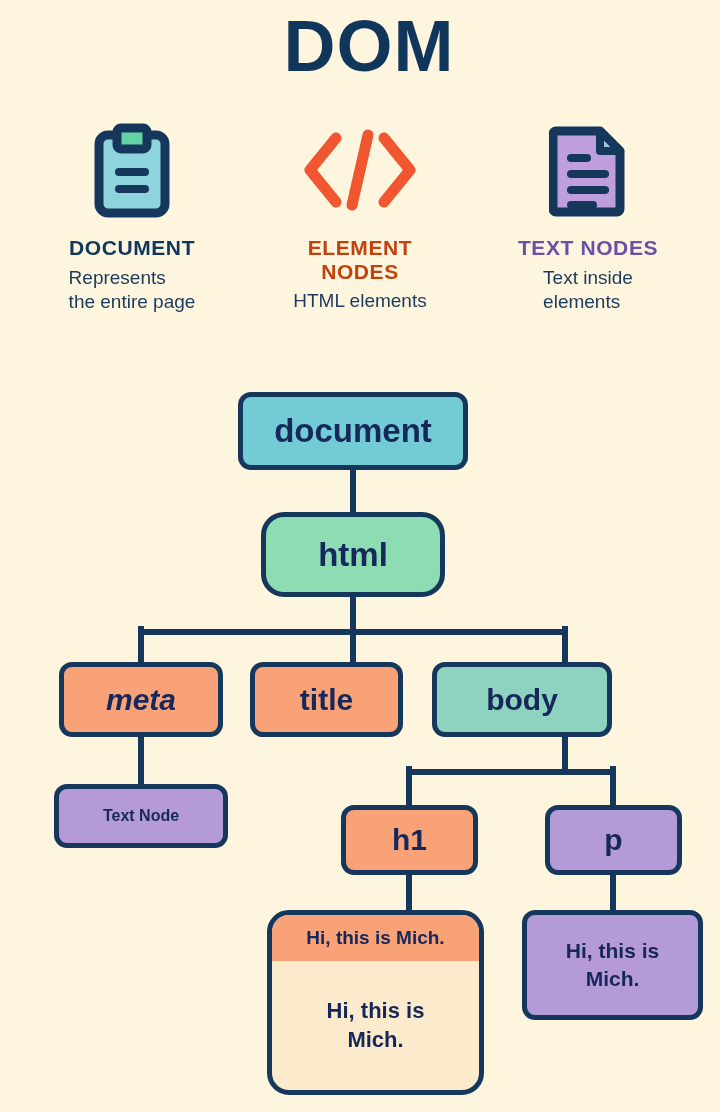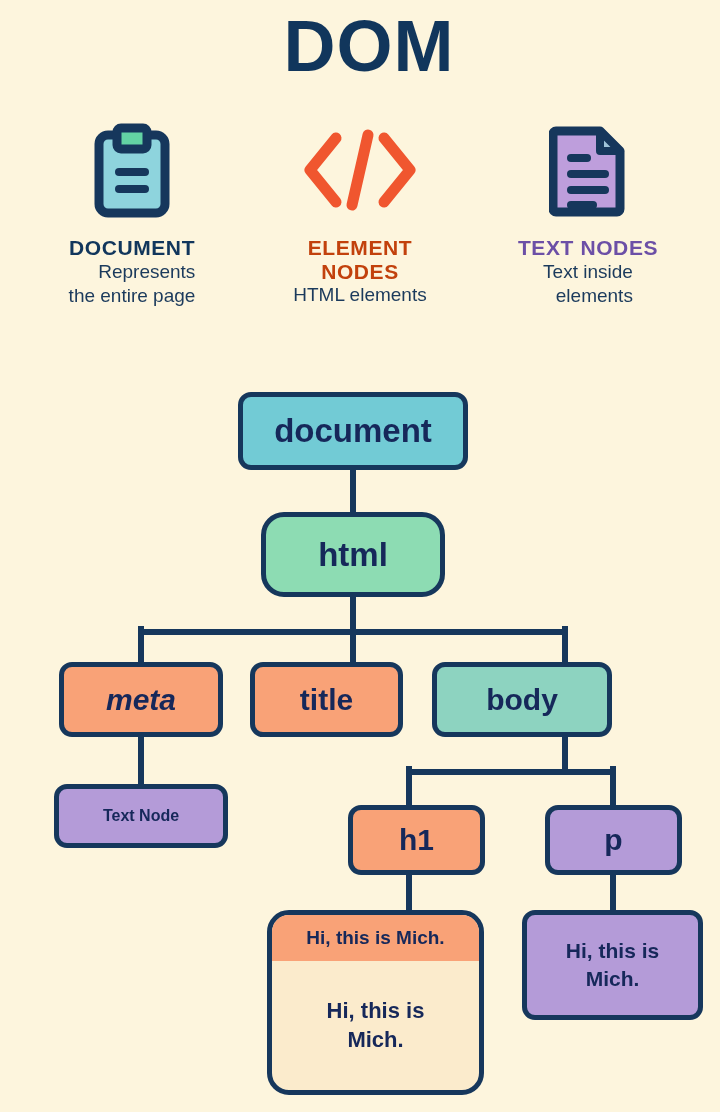--- a/index.html
+++ b/index.html
@@ -63,23 +63,24 @@
     font-size: 21px;
     font-weight: bold;
     letter-spacing: 0.6px;
     text-align: center;
     line-height: 1.12;
   }
   .legend-heading.c-doc  { color: #11365C; }
   .legend-heading.c-elem { color: #c2410c; }
   .legend-heading.c-text { color: #6C4FA6; }
   .legend-sub {
+    margin-top: 6px;
     font-size: 19px;
     color: #1B3A5C;
-    text-align: right;
+    text-align: left;
     line-height: 1.30;
   }
 
   
   #tree {
     position: absolute;
     left: 0;
     top: 0;
     width: 720px;
     height: 1112px;
@@ -261,21 +262,21 @@
     </div>
 
     <div class="node n-body" style="left:432px; top:662px; width:180px; height:75px;">
       <span>body</span>
     </div>
 
     <div class="node n-textnode" style="left:54px; top:784px; width:174px; height:64px;">
       <span>Text Node</span>
     </div>
 
-    <div class="node n-h1" style="left:341px; top:805px; width:137px; height:70px;margin-left:7px;">
+    <div class="node n-h1" style="left:341px; top:805px; width:137px; height:70px;">
       <span>h1</span>
     </div>
 
     <div class="node n-p" style="left:545px; top:805px; width:137px; height:70px;">
       <span>p</span>
     </div>
 
     <div class="node n-render" style="left:267px; top:910px; width:217px; height:185px;">
       <div class="render-band">Hi, this is Mich.</div>
       <div class="render-body">

